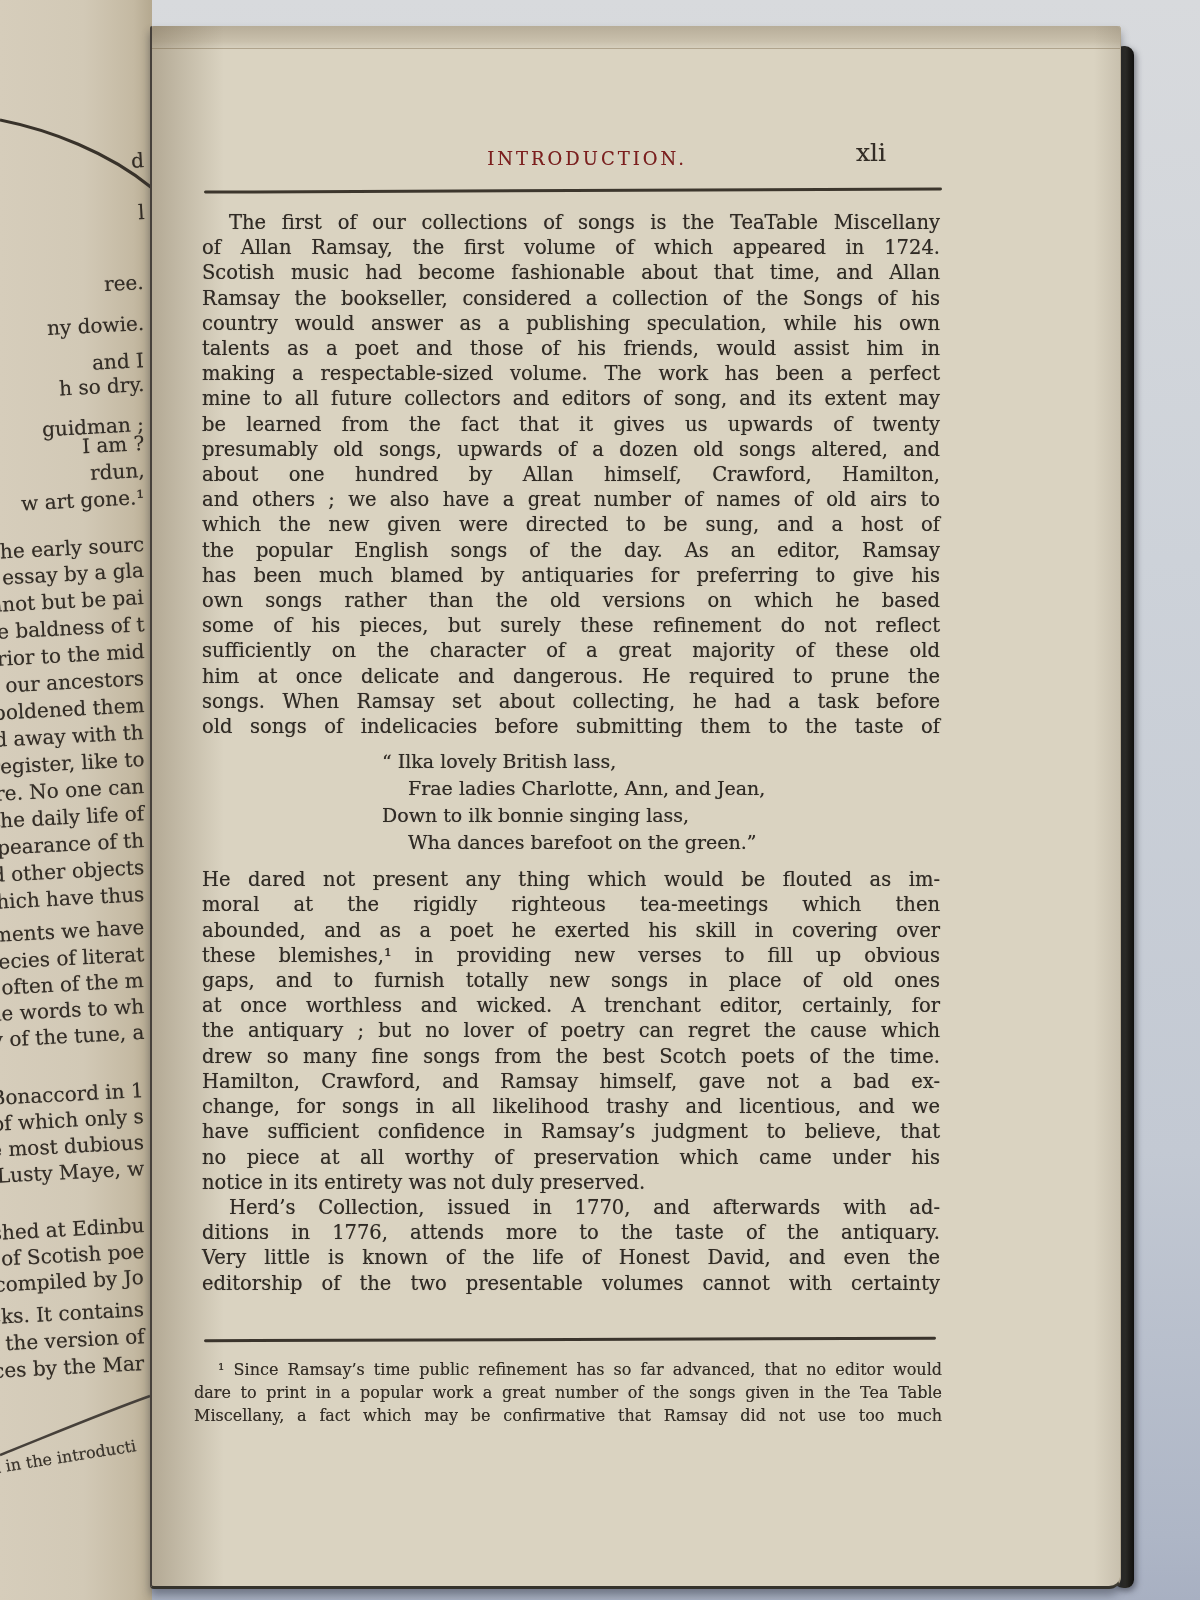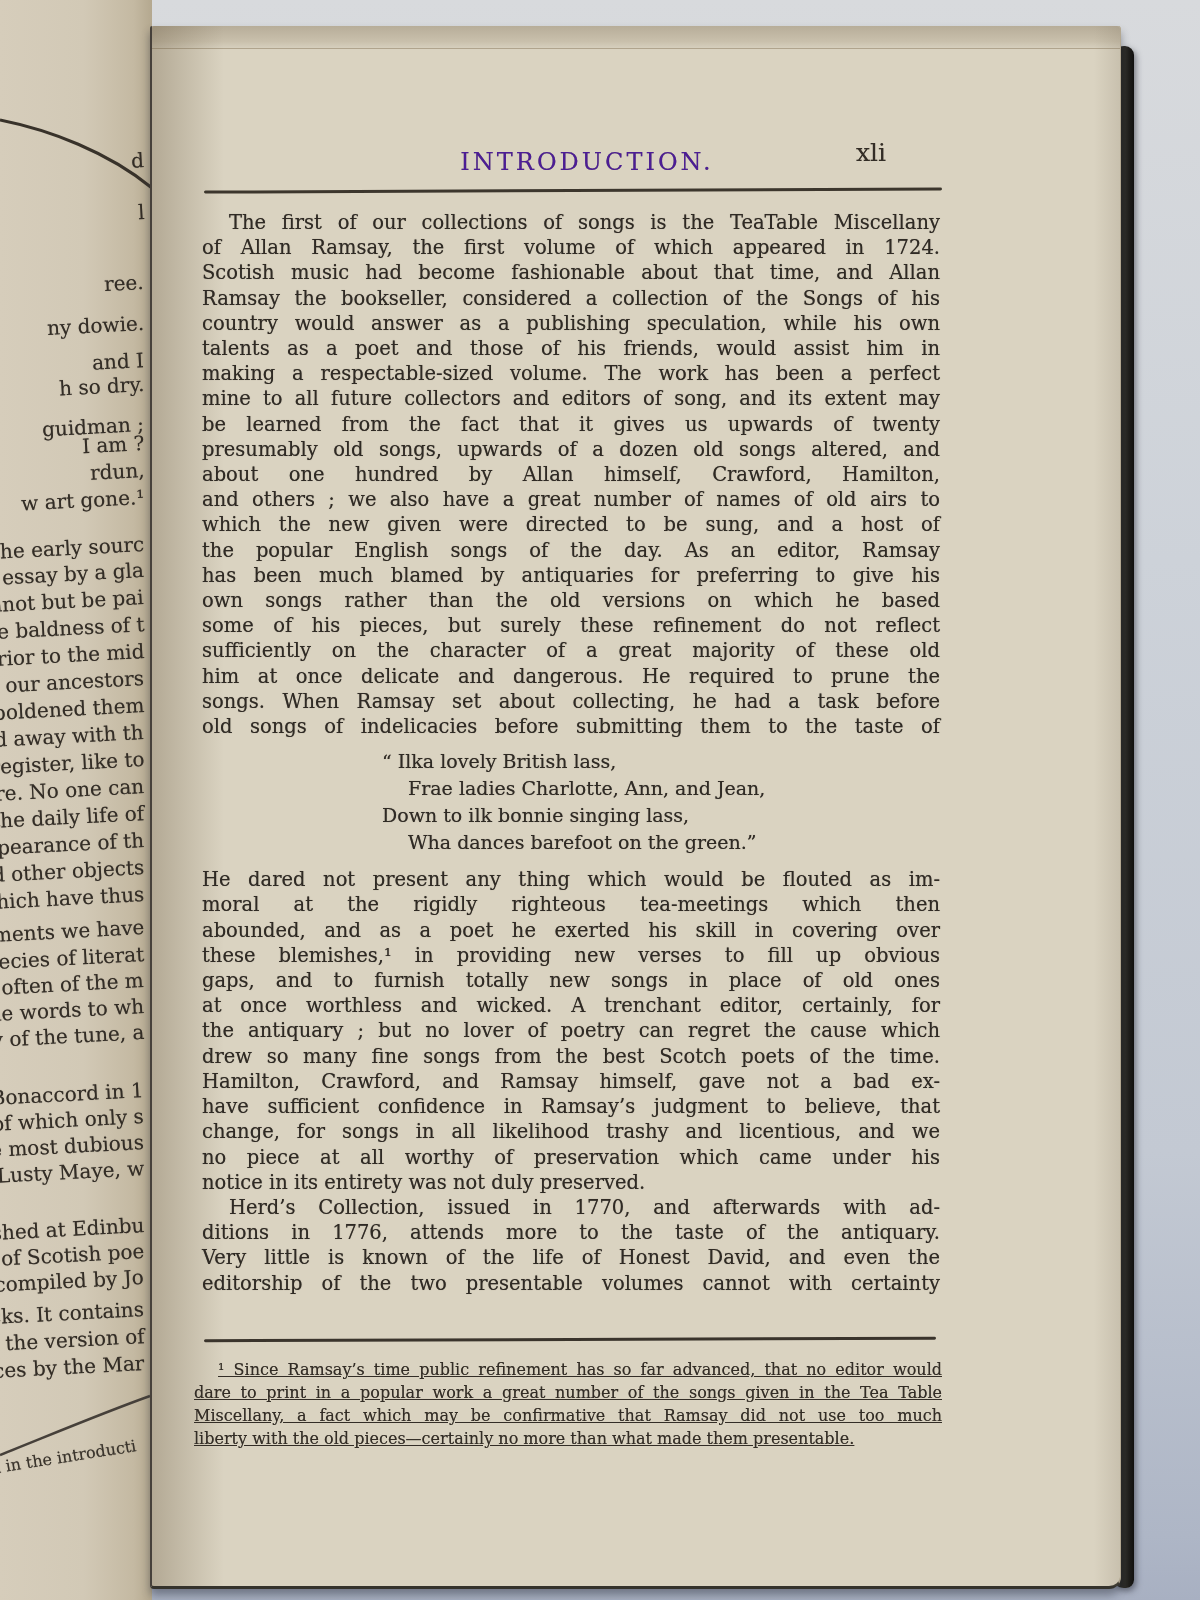--- a/index.html
+++ b/index.html
@@ -46,21 +46,21 @@
     position:absolute;left:0;top:0;width:72px;height:100%;pointer-events:none;
     background:linear-gradient(90deg,rgba(104,88,62,.34),rgba(104,88,62,0));
   }
   .right-edge-shade{
     position:absolute;right:0;top:0;width:26px;height:100%;pointer-events:none;
     background:linear-gradient(270deg,rgba(120,108,88,.18),rgba(120,108,88,0));
   }
   .column{position:absolute;left:50px;top:0;width:738px;color:#2f2a24;}
   .running-title{
     position:absolute;left:20px;top:122px;width:730px;text-align:center;
-    font-size:24px;letter-spacing:3px;color:#4c1d95;
+    font-size:18px;letter-spacing:3px;color:#7f1d1d;
     text-shadow:0 0 .6px rgba(58,52,44,.5);
   }
   .pagenum{
     position:absolute;right:54px;top:112px;font-size:25px;color:#332d26;
     text-shadow:0 0 .6px rgba(51,45,38,.5);
   }
   .header-rule{
     position:absolute;left:2px;top:163px;width:738px;height:3px;
     background:#3c362d;transform:rotate(-.25deg);border-radius:2px;
   }
@@ -76,21 +76,21 @@
   .vline.vindent{padding-left:26px;}
   .fn-rule{
     position:absolute;left:2px;top:1312px;width:732px;height:3px;
     background:#3a342c;transform:rotate(-.2deg);border-radius:2px;
   }
   .footnote{
     position:absolute;left:-8px;top:1332px;width:748px;
     font-size:16px;line-height:23px;color:#332d26;
     text-shadow:0 0 .6px rgba(51,45,38,.55);
   }
-  .fnline{text-align:justify;text-decoration:underline;}
+  .fnline{text-align:justify;}
   .fnline.jl{text-align-last:justify;}
   .fnline.findent{text-indent:24px;}
 </style>
 </head>
 <body>
 
 <div class="photo">
 
   <div class="left-page">
     <div id="left-frags">
@@ -186,36 +186,35 @@
           <div class="para">
             <div class="bline jl">He dared not present any thing which would be flouted as im-</div>
             <div class="bline jl">moral at the rigidly righteous tea-meetings which then</div>
             <div class="bline jl">abounded, and as a poet he exerted his skill in covering over</div>
             <div class="bline jl">these blemishes,¹ in providing new verses to fill up obvious</div>
             <div class="bline jl">gaps, and to furnish totally new songs in place of old ones</div>
             <div class="bline jl">at once worthless and wicked.  A trenchant editor, certainly, for</div>
             <div class="bline jl">the antiquary ; but no lover of poetry can regret the cause which</div>
             <div class="bline jl">drew so many fine songs from the best Scotch poets of the time.</div>
             <div class="bline jl">Hamilton, Crawford, and Ramsay himself, gave not a bad ex-</div>
+            <div class="bline jl">change, for songs in all likelihood trashy and licentious, and we</div>
             <div class="bline jl">have sufficient confidence in Ramsay’s judgment to believe, that</div>
-            <div class="bline jl">change, for songs in all likelihood trashy and licentious, and we</div>
             <div class="bline jl">no piece at all worthy of preservation which came under his</div>
             <div class="bline">notice in its entirety was not duly preserved.</div>
           </div>
           <div class="para">
             <div class="bline findent jl">Herd’s Collection, issued in 1770, and afterwards with ad-</div>
             <div class="bline jl">ditions in 1776, attends more to the taste of the antiquary.</div>
             <div class="bline jl">Very little is known of the life of Honest David, and even the</div>
             <div class="bline jl">editorship of the two presentable volumes cannot with certainty</div>
           </div>
         </div>
 
       <div class="fn-rule"></div>
       <div class="footnote" id="footnote-lines">
           <div class="fnline findent jl">¹ Since Ramsay’s time public refinement has so far advanced, that no editor would</div>
           <div class="fnline jl">dare to print in a popular work a great number of the songs given in the Tea Table</div>
           <div class="fnline jl">Miscellany, a fact which may be confirmative that Ramsay did not use too much</div>
-          <div class="fnline">liberty with the old pieces—certainly no more than what made them presentable.</div>
         </div>
     </div>
   </div>
 
 </div>
 
 </body></html>

